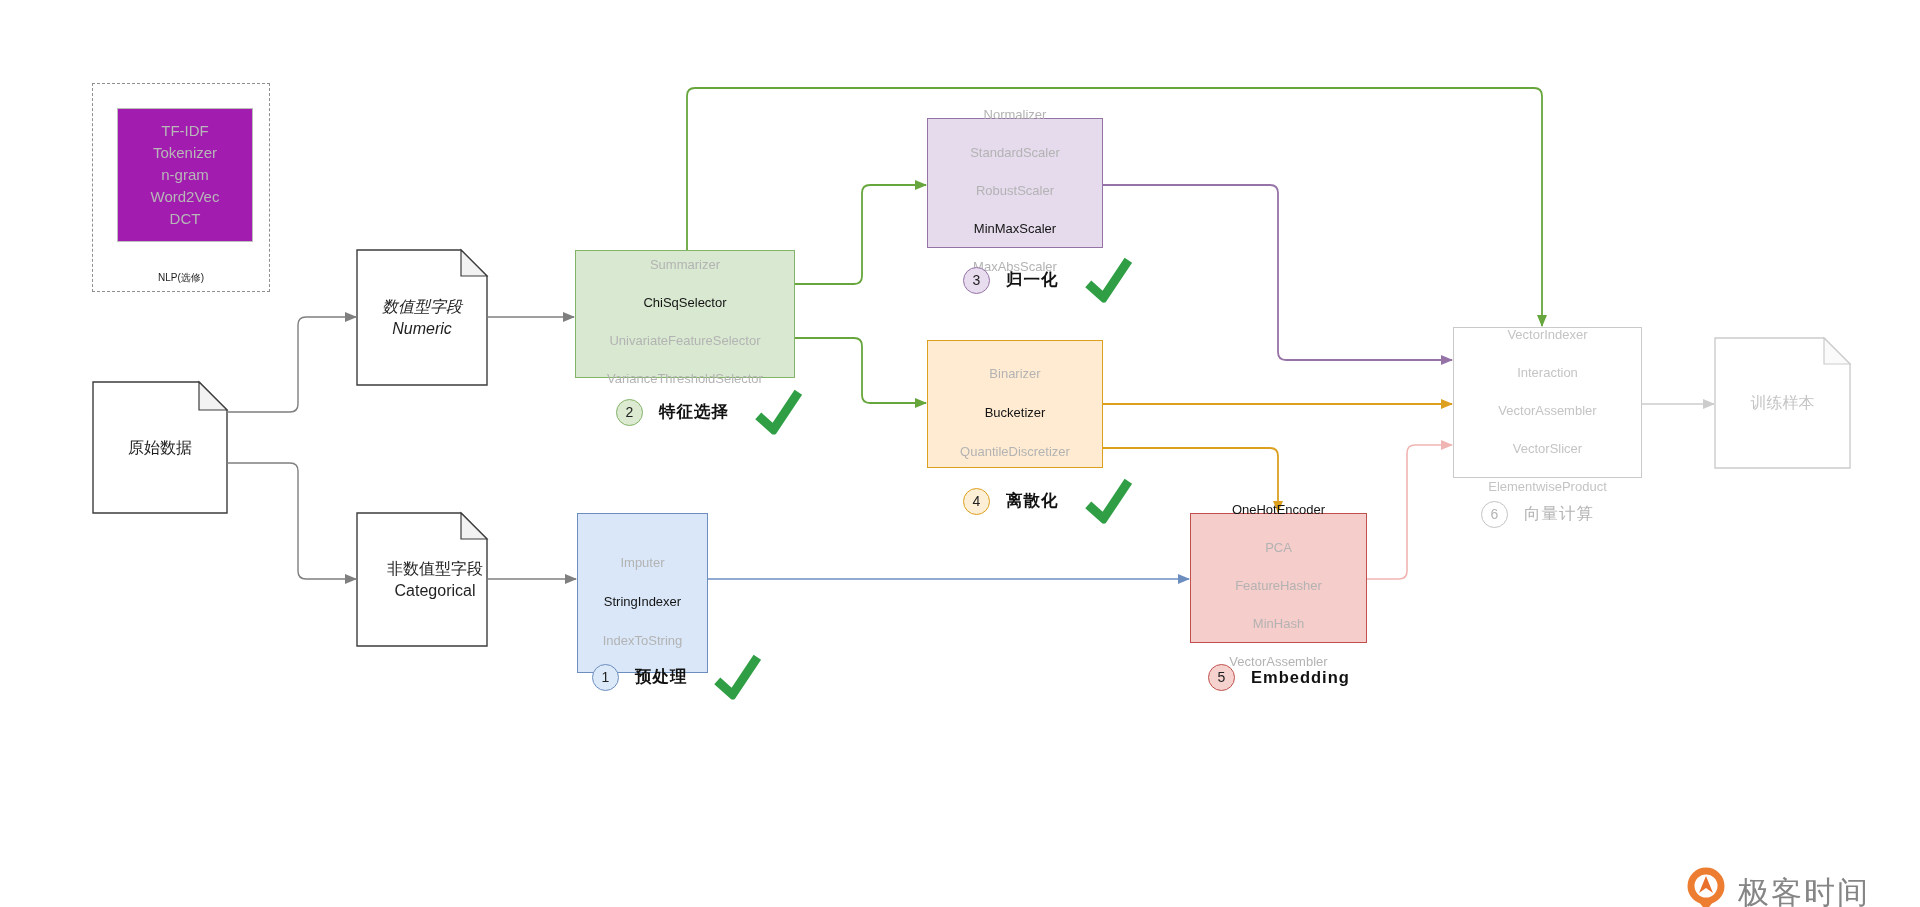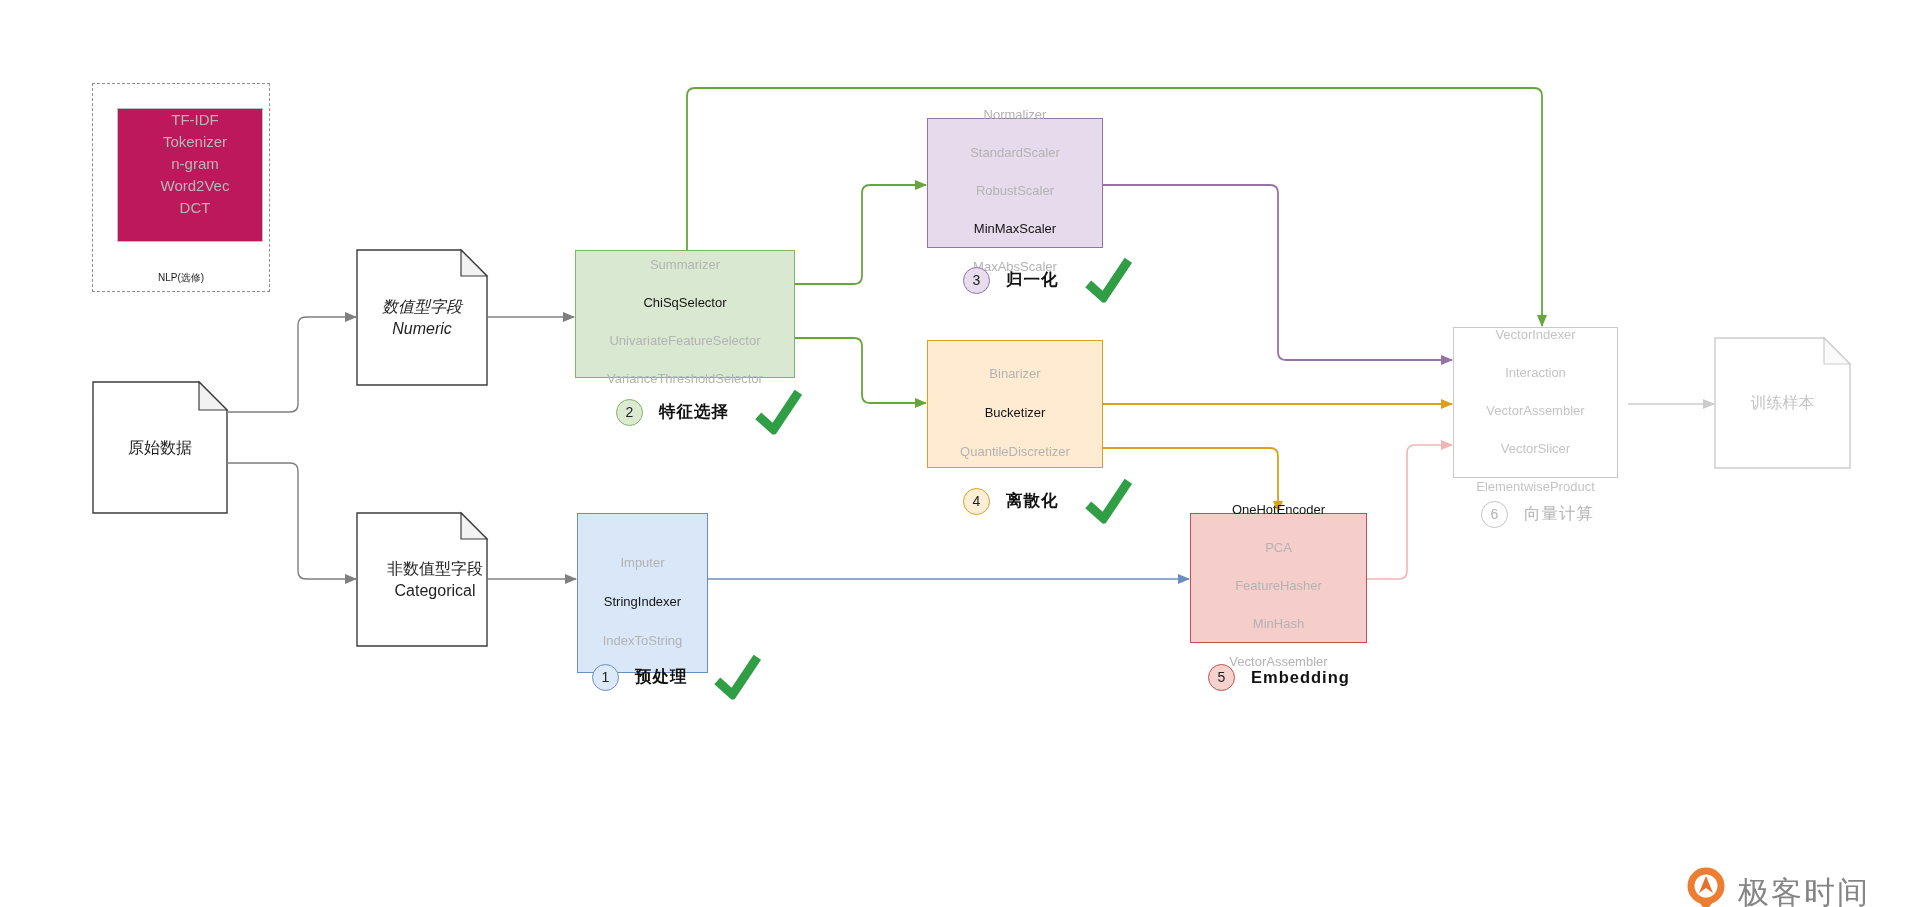--- a/index.html
+++ b/index.html
@@ -7,22 +7,22 @@
     position:relative;width:1920px;height:907px;background:#ffffff;overflow:hidden;
     font-family:"Liberation Sans","DejaVu Sans",sans-serif;
   }
   #wires{position:absolute;left:0;top:0;z-index:1;}
   .abs{position:absolute;z-index:2;}
 
   
   .nlp-dotted{left:92px;top:83px;width:176px;height:207px;border:1px dashed #8f8f8f;}
   .nlp-inner{
     position:absolute;left:24px;top:24px;width:134px;height:132px;
-    background:#be185d;border:1px solid #bdbdbd;
-    display:flex;flex-direction:column;justify-content:flex-start;align-items:center;padding-left:10px;
+    background:#a21caf;border:1px solid #bdbdbd;
+    display:flex;flex-direction:column;justify-content:center;align-items:center;
   }
   .nlp-inner .ln{font-size:15px;line-height:22px;color:#b7b7b7;}
   .nlp-label{position:absolute;left:0;right:0;bottom:6px;text-align:center;font-size:10px;color:#1c1c1c;}
 
   
   .doc-label{display:flex;flex-direction:column;justify-content:center;align-items:center;text-align:center;color:#1f1f1f;}
   .doc-label .l1{font-size:16px;line-height:22px;}
   .doc-label.faded{color:#c5c5c5;}
 
   
@@ -180,21 +180,21 @@
   </div>
 
   <div class="abs mbox box-emb" style="left:1190px;top:513px;width:177px;height:130px;">
     <div class="bx-line hl">OneHotEncoder</div>
     <div class="bx-line dim">PCA</div>
     <div class="bx-line dim">FeatureHasher</div>
     <div class="bx-line dim">MinHash</div>
     <div class="bx-line dim">VectorAssembler</div>
   </div>
 
-  <div class="abs mbox box-vec" style="left:1453px;top:327px;width:165px;height:151px;">
+  <div class="abs mbox box-vec" style="left:1453px;top:327px;width:189px;height:151px;">
     <div class="bx-line dimmer">VectorIndexer</div>
     <div class="bx-line dimmer">Interaction</div>
     <div class="bx-line dimmer">VectorAssembler</div>
     <div class="bx-line dimmer">VectorSlicer</div>
     <div class="bx-line dimmer">ElementwiseProduct</div>
   </div>
 
   <div class="abs badge-row" style="left:592px;top:654px;">
     <span class="bnum bn-pre">1</span>
     <span class="blabel">预处理</span>

